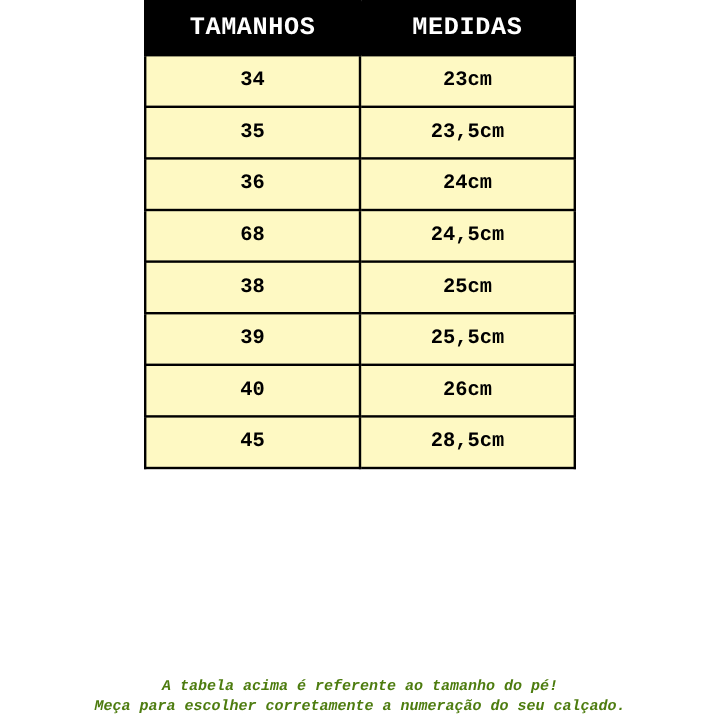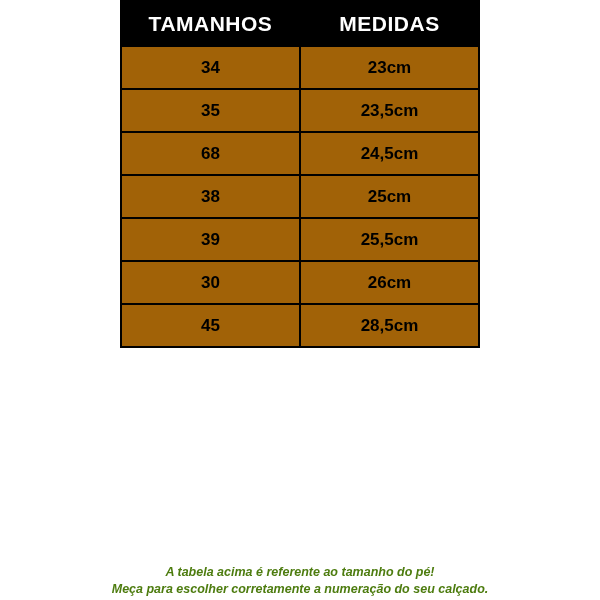--- a/index.html
+++ b/index.html
@@ -12,20 +12,21 @@
     height: 600px;
     font-family: "Liberation Sans", sans-serif;
     color: #000000;
     overflow: hidden;
   }
   .page {
     width: 600px;
     height: 512px;
     position: relative;
     box-sizing: border-box;
+    font-family: Liberation Mono, monospace;
   }
   .size-table {
     position: absolute;
     left: 120px;
     top: 0px;
     width: 360px;
     border-collapse: collapse;
     table-layout: fixed;
   }
   .size-table th,
@@ -39,21 +40,21 @@
   .size-table thead th {
     background: #000000;
     color: #ffffff;
     font-size: 21px;
     letter-spacing: 0.5px;
     height: 45px;
     padding: 0;
     border-color: #000000;
   }
   .size-table tbody td {
-    background: #a16207;
+    background: #fef9c3;
     color: #000000;
     font-size: 17px;
     height: 43px;
     padding: 0;
   }
   .col-left  { width: 50%; }
   .col-right { width: 50%; }
 
   .footnotes {
     position: absolute;
@@ -89,33 +90,37 @@
     <tbody>
       <tr>
         <td>34</td>
         <td>23cm</td>
       </tr>
       <tr>
         <td>35</td>
         <td>23,5cm</td>
       </tr>
       <tr>
+        <td>36</td>
+        <td>24cm</td>
+      </tr>
+      <tr>
         <td>68</td>
         <td>24,5cm</td>
       </tr>
       <tr>
         <td>38</td>
         <td>25cm</td>
       </tr>
       <tr>
         <td>39</td>
         <td>25,5cm</td>
       </tr>
       <tr>
-        <td>30</td>
+        <td>40</td>
         <td>26cm</td>
       </tr>
       <tr>
         <td>45</td>
         <td>28,5cm</td>
       </tr>
     </tbody>
   </table>
 
   <div class="footnotes">

